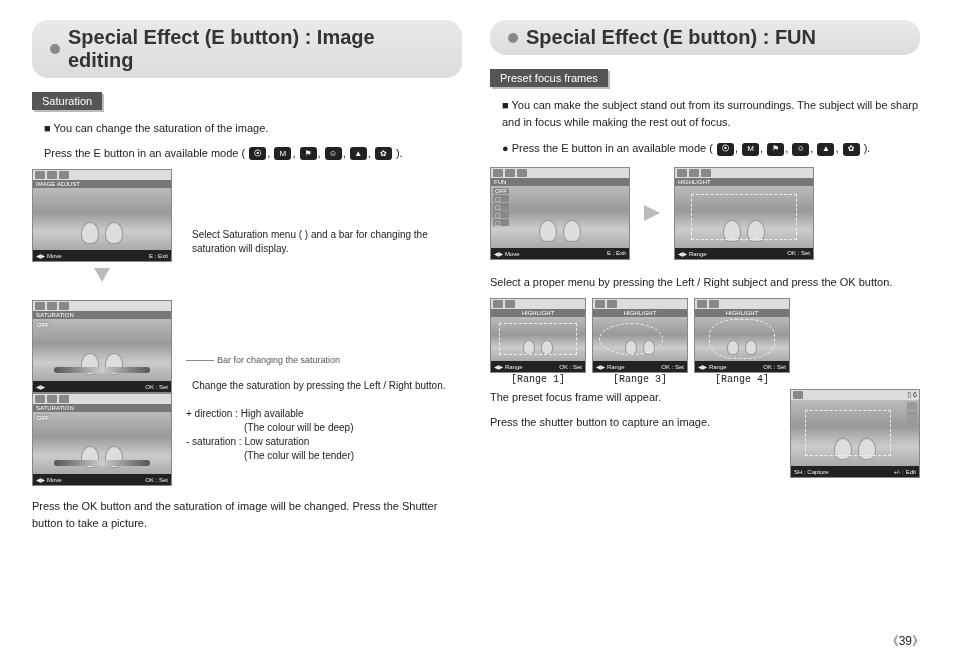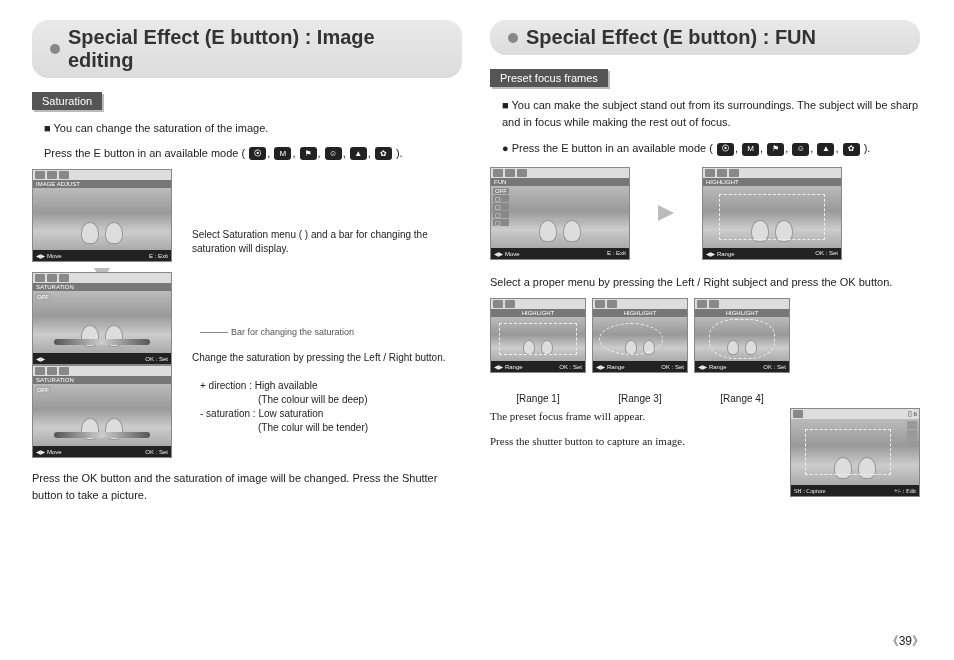--- a/index.html
+++ b/index.html
@@ -135,25 +135,25 @@
     border-right: 8px solid transparent;
     border-top: 14px solid #bbb;
     margin: 6px 0 6px 62px;
   }
   .arrow-right {
     width: 0; height: 0;
     border-top: 8px solid transparent;
     border-bottom: 8px solid transparent;
     border-left: 16px solid #bbb;
   }
-  .row { display: flex; align-items: flex-start; gap: 28px; margin-bottom: 6px; }
+  .row { display: flex; align-items: flex-start; gap: 14px; margin-bottom: 6px; }
   .caption { font-size: 10px; line-height: 1.4; }
   .range-row { display: flex; gap: 6px; margin: 8px 0 4px; }
   .range-item { text-align: center; font-size: 10px; }
-  .range-item .lbl { margin-top: 20px; }
+  .range-item .lbl { margin-top: 1px; font-family: Liberation Mono, monospace; }
   .page-num { position: absolute; bottom: 10px; right: 30px; font-size: 12px; }
   .pointer {
     display: flex; align-items: center; font-size: 9px; color: #555;
   }
   .pointer .line { width: 28px; height: 1px; background: #888; margin-right: 3px; }
   .fun-menu {
     position:absolute; left:2px; top:2px;
     display:flex; flex-direction:column; gap:1px;
   }
   .fun-menu span { background:#888; color:#fff; font-size:6px; padding:0 2px; border-radius:1px; }
@@ -195,21 +195,21 @@
             </div>
           </div>
         <div class="screen-bot">
           <span>◀▶ <span>Move</span></span>
           <span><span>E</span> : <span>Exit</span></span>
         </div>
       </div>
     </div>
 
     <div class="arrow-down"></div>
-    <div class="caption" style="margin-left:160px; margin-top:-60px; margin-bottom:16px; width:240px;">Select Saturation menu (        ) and  a bar for changing the saturation will display.</div>
+    <div class="caption" style="margin-left:160px; margin-top:-60px; margin-bottom:44px; width:240px;">Select Saturation menu (        ) and  a bar for changing the saturation will display.</div>
 
     
     <div class="row">
       <div class="screen">
         <div class="screen-topbar">
             <div class="tb-ic"></div>
             <div class="tb-ic"></div>
             <div class="tb-ic"></div>
           </div>
         <div class="screen-label">SATURATION</div>
@@ -395,21 +395,21 @@
             </div>
             <div class="screen-bot">
               <span>◀▶ Range</span>
               <span>OK : Set</span>
             </div>
           </div>
           <div class="lbl">[Range 4]</div>
         </div>
       </div>
 
-    <div class="row" style="align-items:flex-start;font-family:Liberation Serif, serif;">
+    <div class="row" style="align-items:flex-start;">
       <div style="flex:1;">
         <div class="body-text">The preset focus frame will appear.</div>
         <div class="body-text">Press the shutter button to capture an image.</div>
       </div>
       <div class="screen" style="width:130px;">
         <div class="screen-topbar" style="justify-content:space-between;">
             <div class="tb-ic"></div>
             <span style="font-size:7px;color:#333;">▯ <span>6</span></span>
           </div>
         <div class="screen-img" style="height:66px;">

